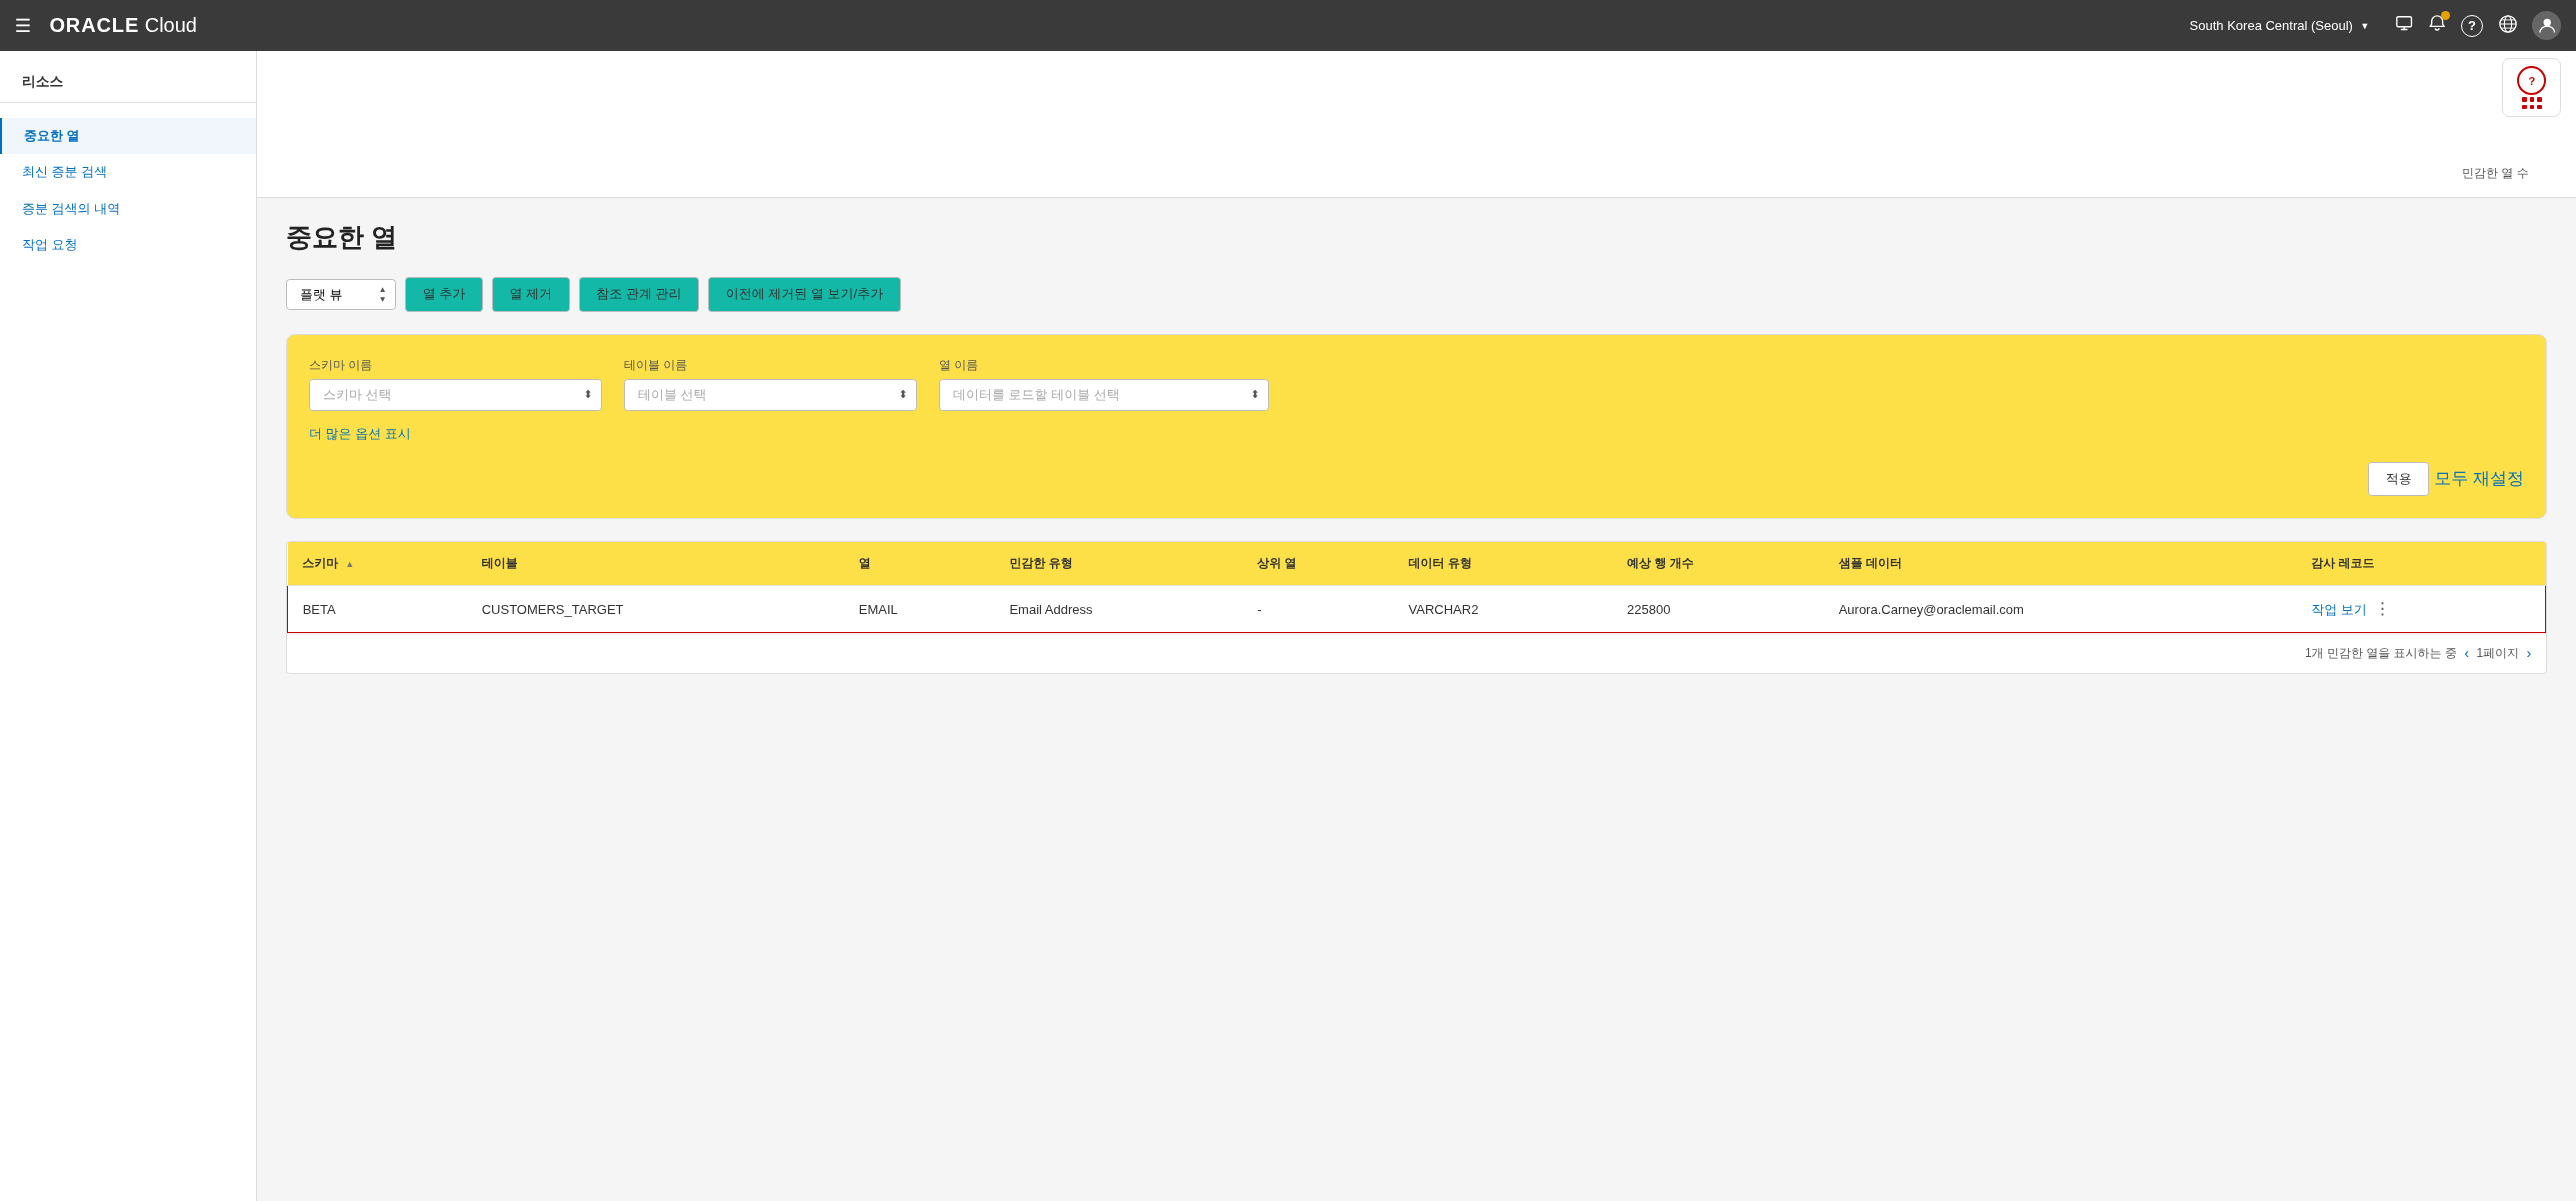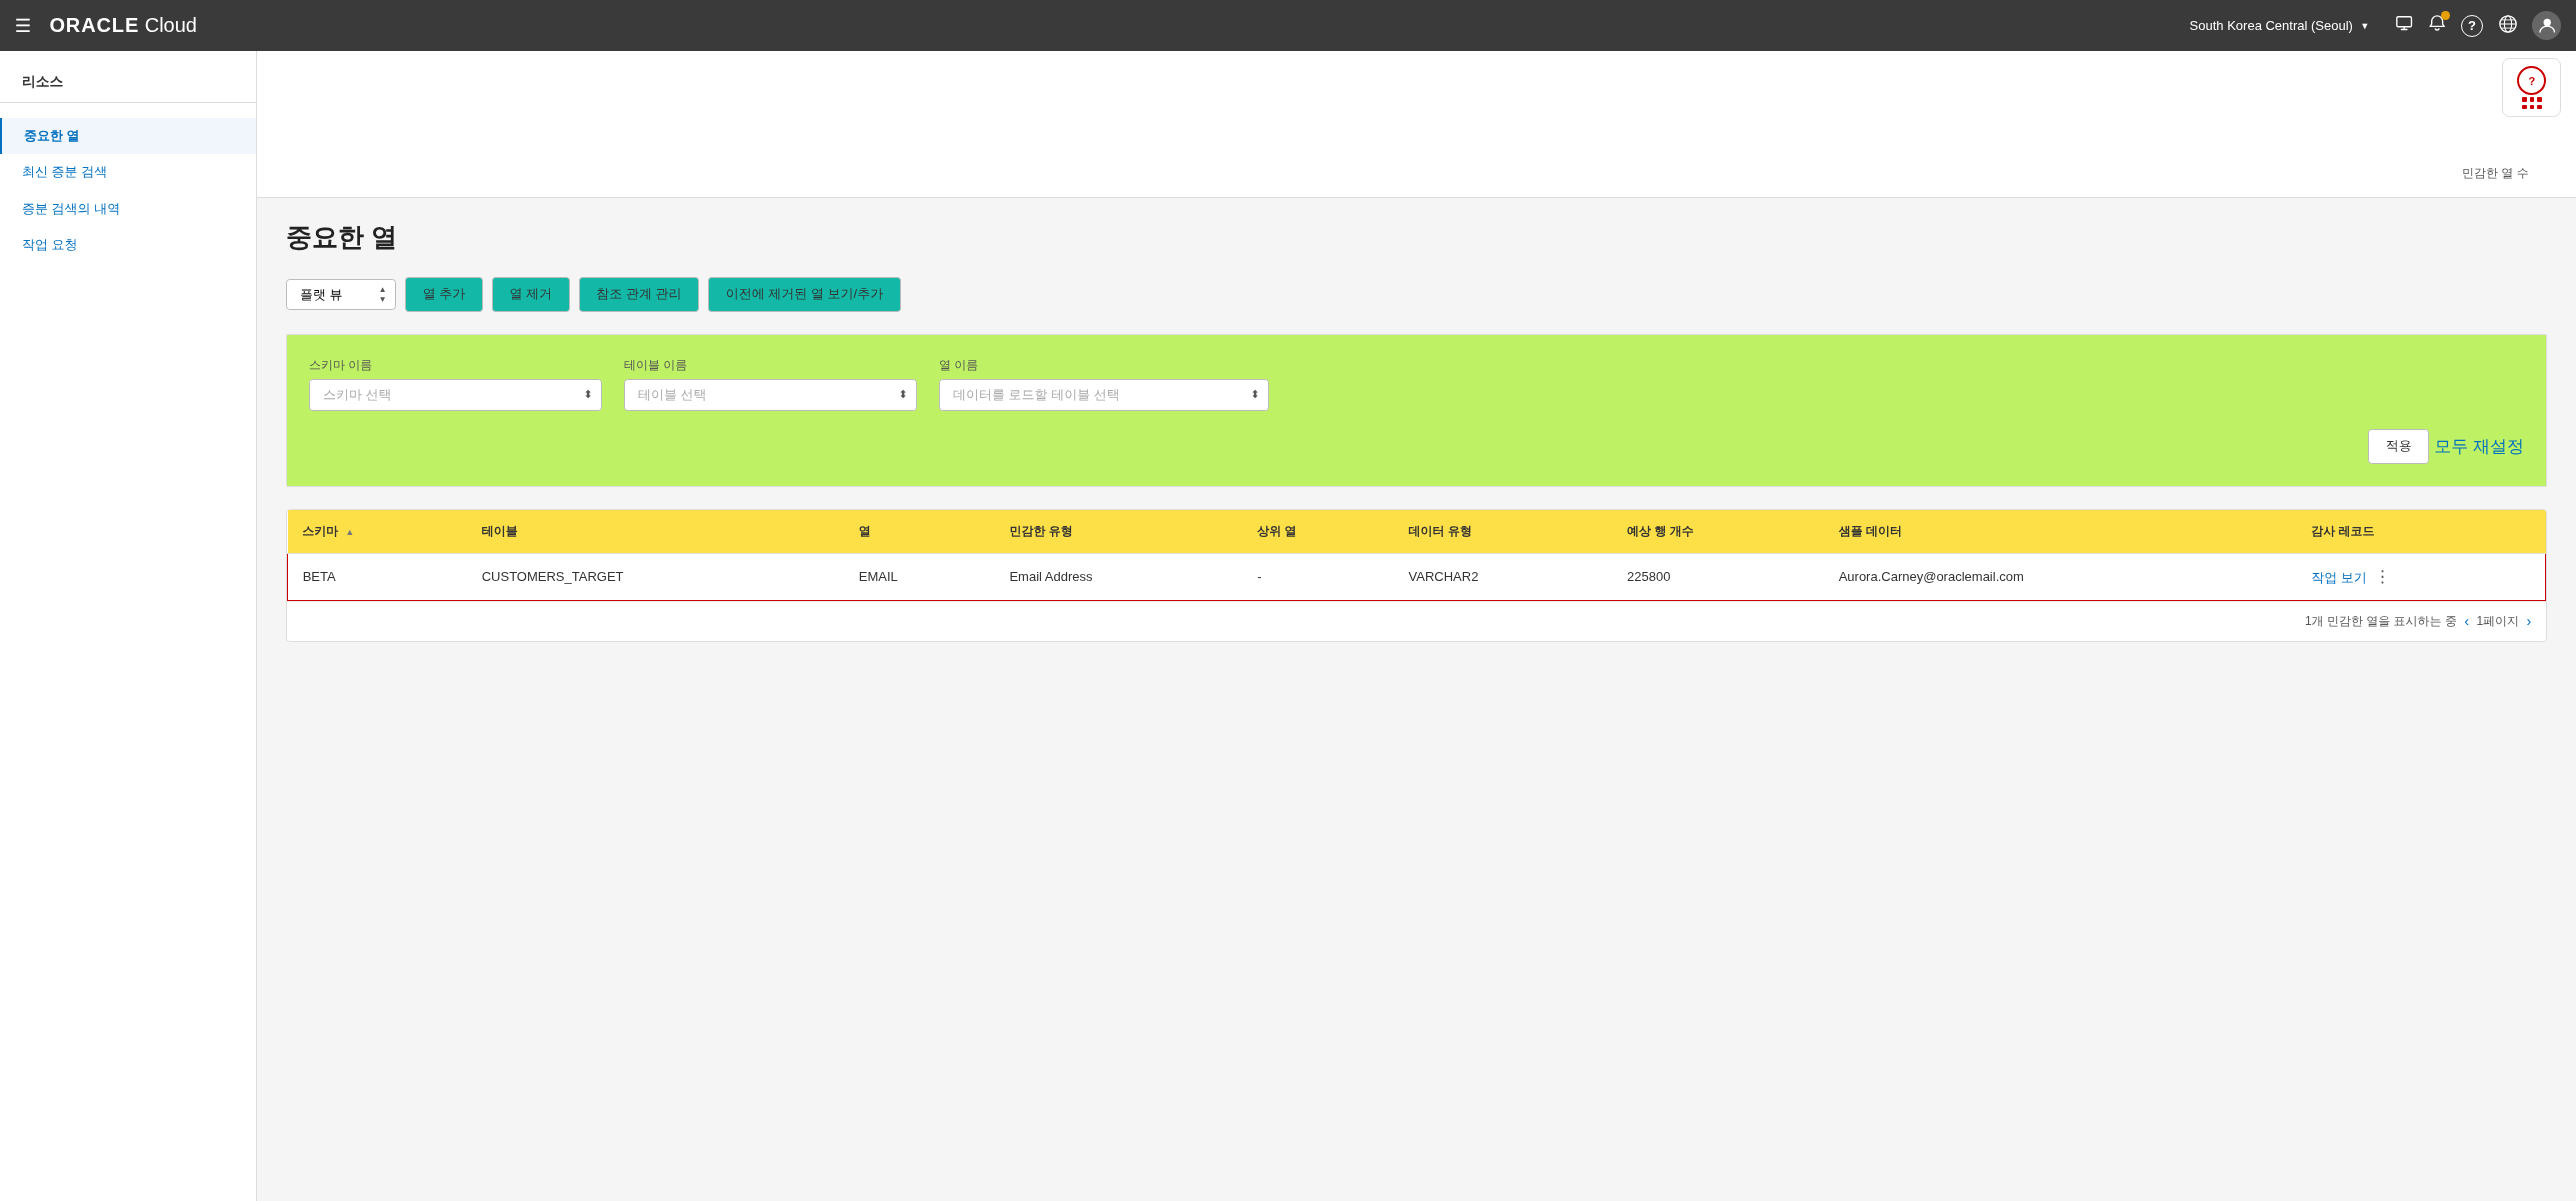--- a/index.html
+++ b/index.html
@@ -107,21 +107,21 @@
       display: flex; flex-direction: column; gap: 1.8px;
     }
     .select-arrow span { font-size: 8.3px; color: #555; line-height: 1; }
     .toolbar-btn {
       background: #14b8a6; border: 0.9px solid #bbb; border-radius: 3.7px;
       padding: 7.3px 16.5px; font-size: 13px; cursor: pointer; color: #333;
     }
 
     
     .filter-panel {
-      background: #bef264; border: 0.9px solid #ddd; border-radius: 2px;
+      background: #fde047; border: 0.9px solid #ddd; border-radius: 9px;
       padding: 22px; margin-bottom: 22px;
     }
     .filter-row { display: flex; gap: 22px; align-items: flex-end; flex-wrap: wrap; }
     .filter-field { display: flex; flex-direction: column; gap: 5.5px; }
     .filter-label { font-size: 12px; color: #555; }
     .filter-select-wrap { position: relative; display: inline-flex; align-items: center; }
     .filter-select {
       appearance: none; background: #fff; border: 0.9px solid #bbb;
       border-radius: 3.7px; padding: 7.3px 33px 7.3px 13px; font-size: 13px; cursor: pointer;
       min-width: 293px; color: #aaa;
@@ -297,20 +297,23 @@
             <label class="filter-label">열 이름</label>
             <div class="filter-select-wrap">
               <select class="filter-select wide">
                 <option value="">데이터를 로드할 테이블 선택</option>
               </select>
               <span class="filter-select-arrow">⬍</span>
             </div>
           </div>
         </div>
 
+        <div style="margin-top:14.7px;">
+          <a class="filter-show-more">더 많은 옵션 표시</a>
+        </div>
 
         <div class="filter-actions-row">
           <button class="filter-apply-btn">적용</button>
           <a class="filter-reset-link">모두 재설정</a>
         </div>
       </div>
 
       <div class="table-container">
         <table class="data-table">
           <thead>

